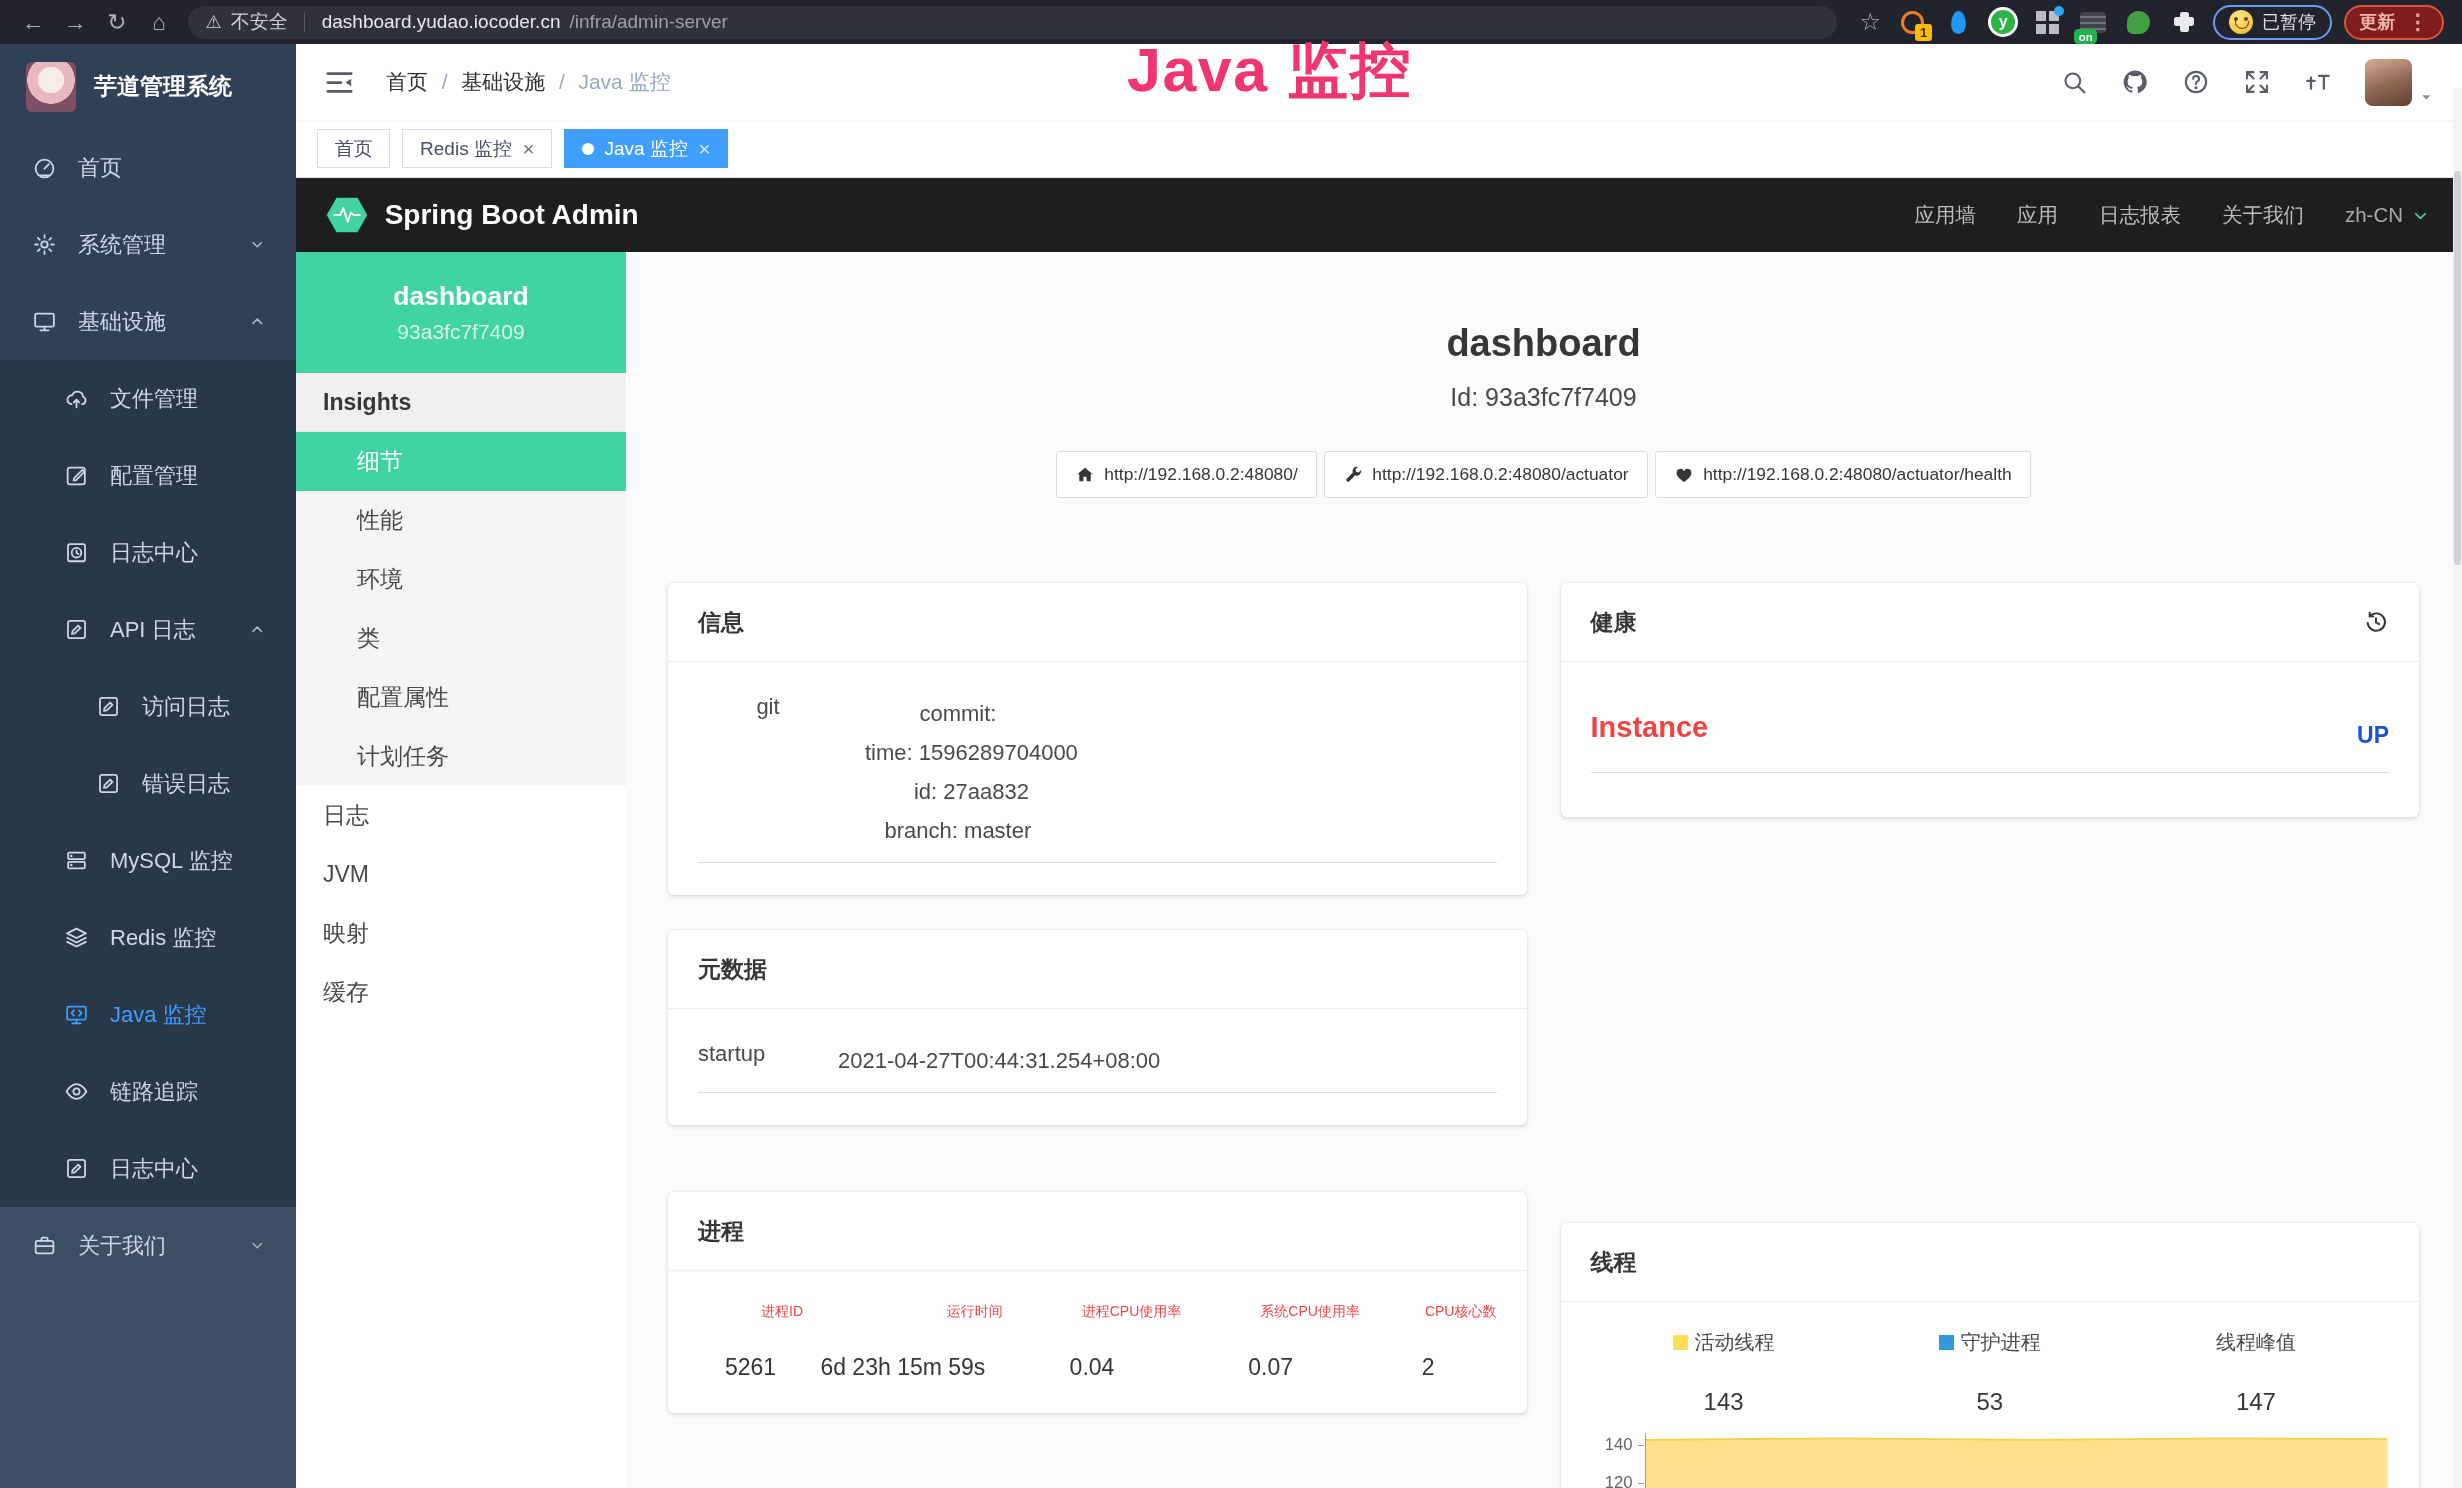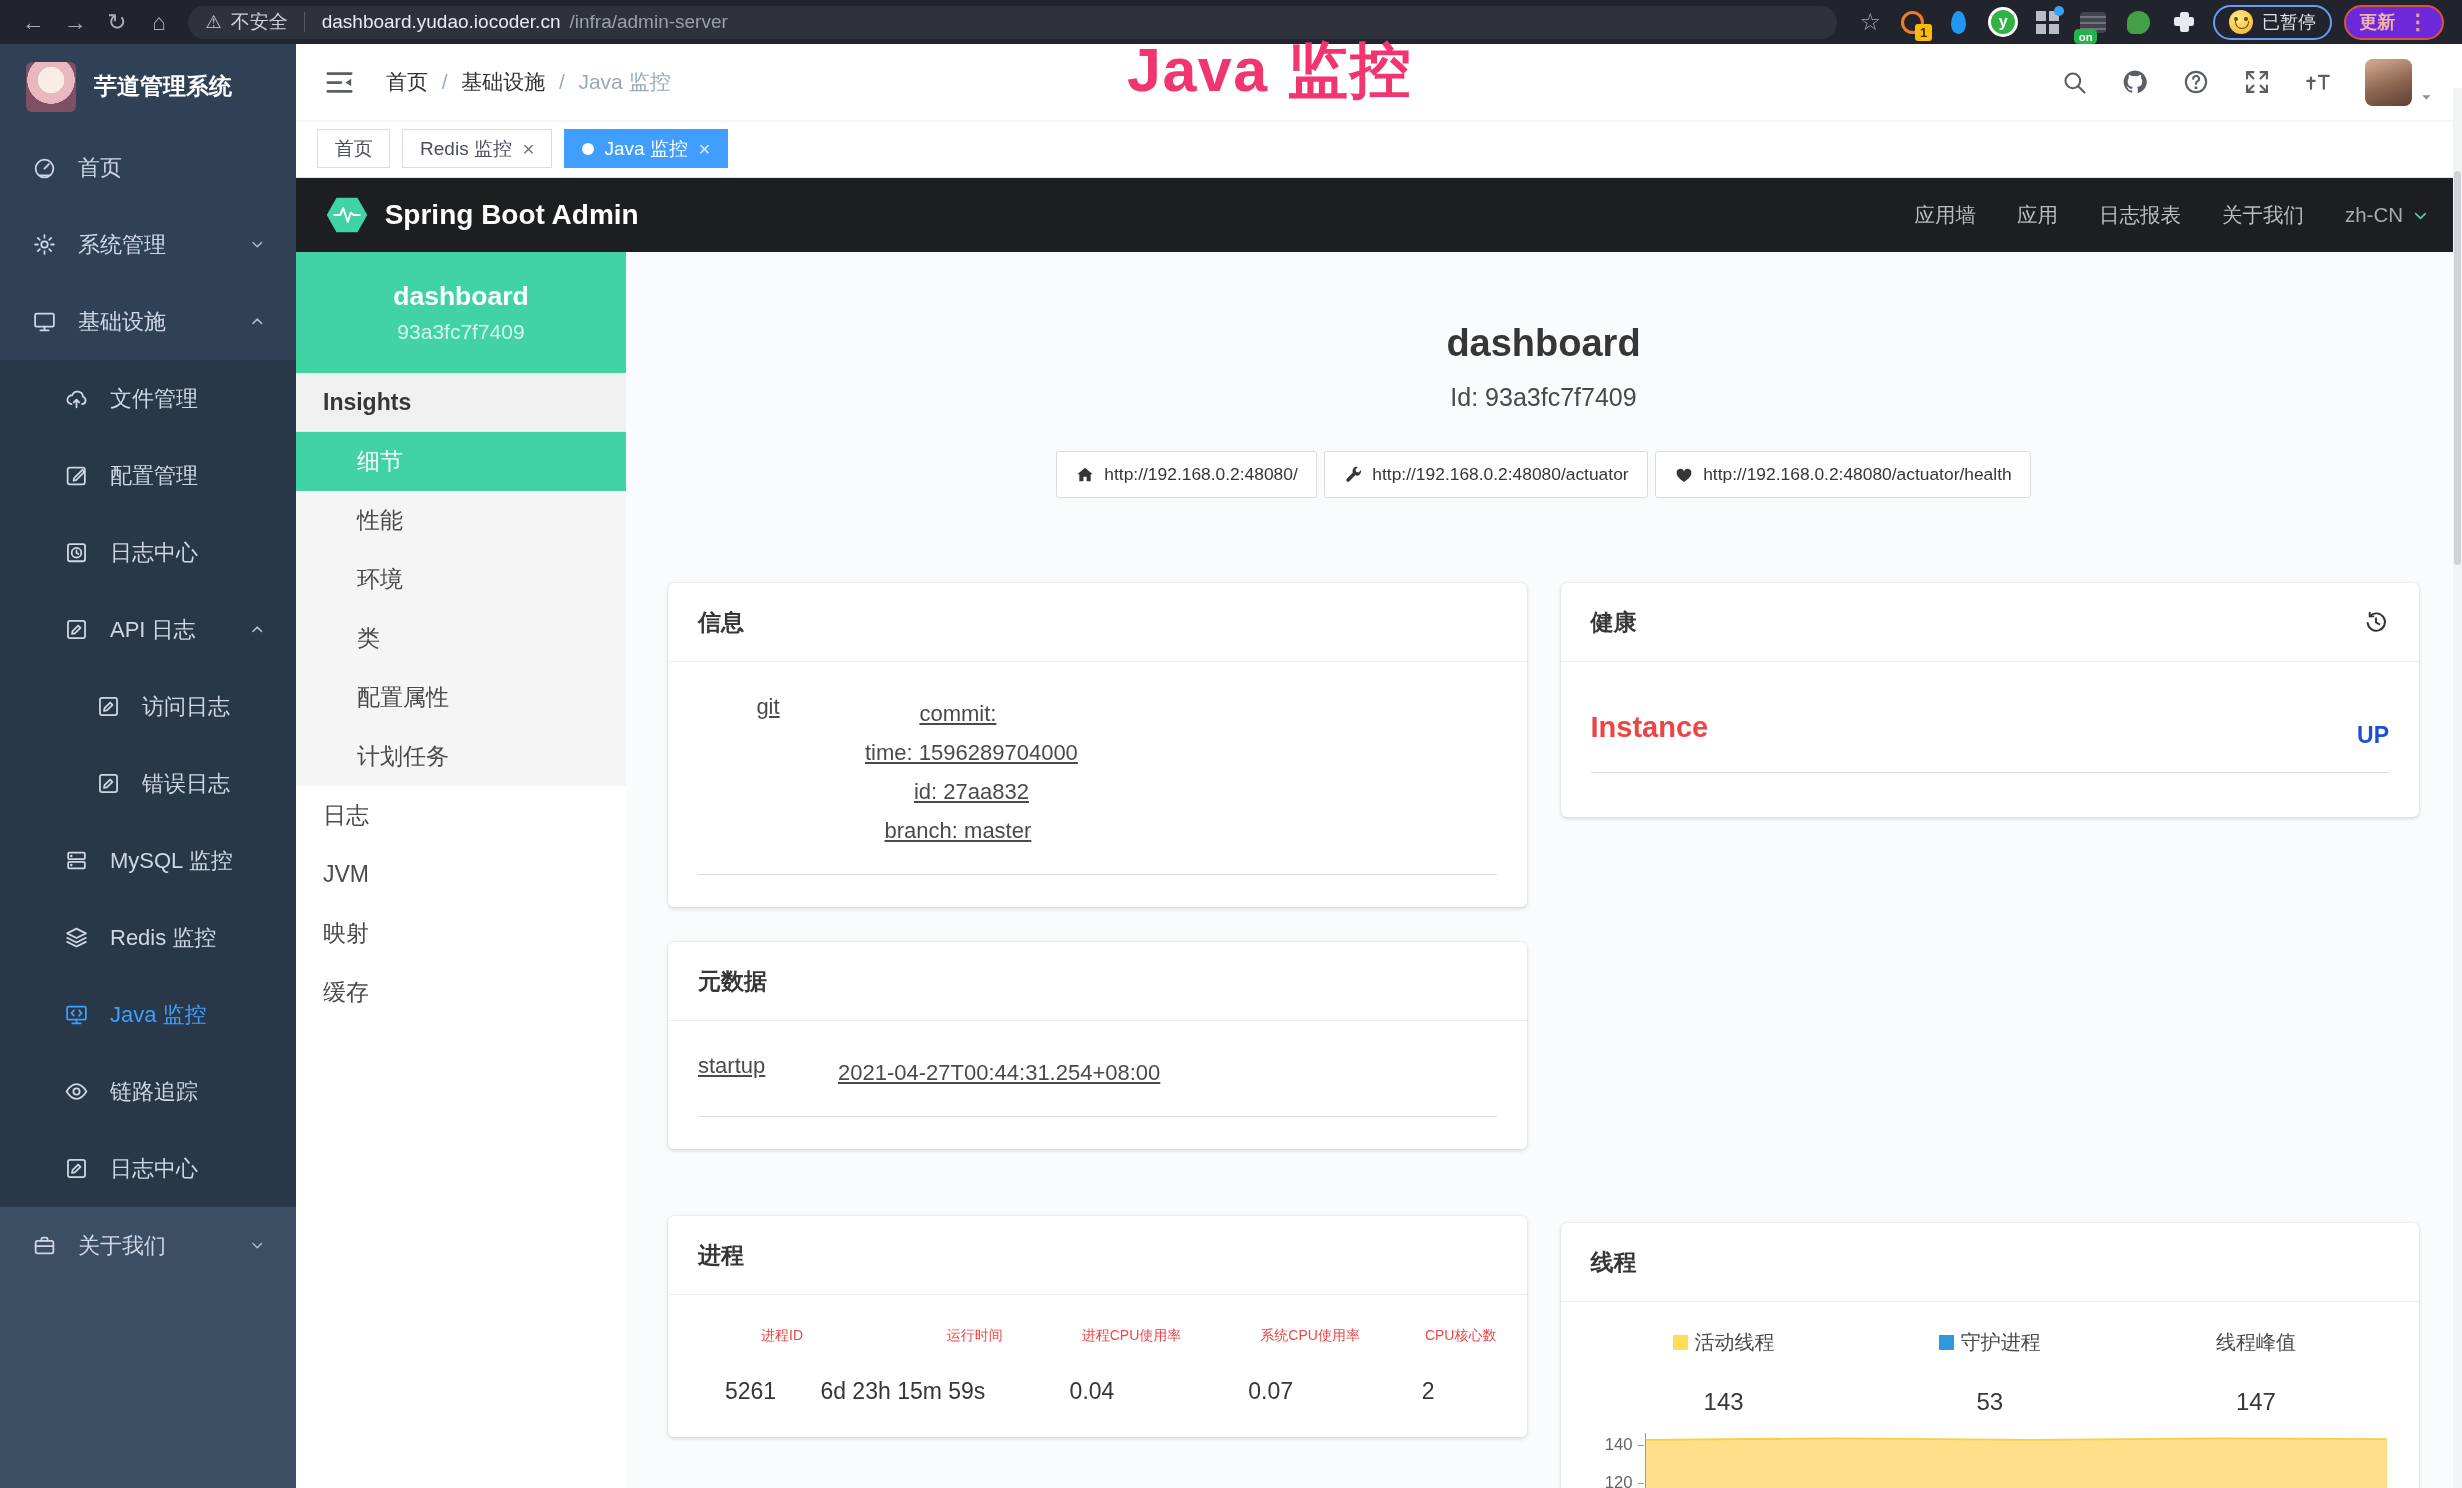--- a/index.html
+++ b/index.html
@@ -45,21 +45,21 @@
     background: #e8eaed; border-radius: 2.3px; }
   .pill { display: flex; align-items: center; gap: 9px; height: 35px; border-radius: 20px;
     padding: 0 13.7px; font-size: 18px; color: #dfe1e5; margin: 0 6px; flex: none; }
   .pill.paused { border: 2.3px solid #6b9bf2; }
   .empill { width: 24px; height: 24px; border-radius: 50%; position: relative;
     background: radial-gradient(circle at 38% 32%, #ffe989, #f6c344 70%); }
   .empill::before { content: ""; position: absolute; left: 5.3px; top: 6.8px; width: 3.8px; height: 3.8px;
     border-radius: 50%; background: #6b4a00; box-shadow: 10px 0 0 #6b4a00; }
   .empill::after { content: ""; position: absolute; left: 6px; top: 11.4px; width: 12px; height: 6.8px;
     border: 1.5px solid #6b4a00; border-top: none; border-radius: 0 0 10.6px 10.6px; }
-  .pill.update { border: 2.3px solid #d9553a; color: #f0b5a6; background: #6d28d9; font-weight: 600; }
+  .pill.update { border: 2.3px solid #d9553a; color: #f0b5a6; background: #7f1d1d; font-weight: 600; }
   .pill.update .dots { color: #e8a18c; font-size: 21px; margin-left: 3px; }
 
   
   .annotation { position: absolute; left: 1127px; top: 30px; z-index: 90; font-size: 61px;
     font-weight: 700; letter-spacing: 1.5px; }
 
   
   .sidebar { position: absolute; left: 0; top: 44px; width: 296px; bottom: 0; background: #304156;
     display: flex; flex-direction: column; z-index: 10; }
   .logo-row { height: 85px; flex: none; display: flex; align-items: center; padding-left: 26px; gap: 18px; }
@@ -137,21 +137,21 @@
 
   .cards { display: flex; gap: 34px; margin-top: 85px; align-items: flex-start; }
   .col { flex: 1; min-width: 0; display: flex; flex-direction: column; }
   .card { background: #fff; border-radius: 6px;
     box-shadow: 0 1.5px 4.6px rgba(10,10,10,.13), 0 0 0 0.8px rgba(10,10,10,.03); }
   .card-h { height: 79px; display: flex; align-items: center; justify-content: space-between;
     padding: 0 30px; border-bottom: 0.8px solid #ededed; font-size: 23px; font-weight: 700;
     color: #363636; }
   .card-h .hic { width: 26px; height: 26px; color: #363636; }
   .card-b { padding: 32px 30px; font-size: 22px; color: #4a4a4a; }
-  .kv { display: flex; border-bottom: 0.8px solid #dbdbdb; padding-bottom: 24px; text-decoration: underline; }
+  .kv { display: flex; border-bottom: 0.8px solid #dbdbdb; padding-bottom: 12px; }
   .kv .k { width: 140px; flex: none; }
   .kv .v div { line-height: 39px; }
   .kv .v .ind { padding-left: 27px; }
   .row-between { display: flex; justify-content: space-between; align-items: center;
     border-bottom: 0.8px solid #dbdbdb; padding-bottom: 23px; }
   .inst { font-weight: 700; color: #ef4444; font-size: 29px; }
   .up { font-weight: 700; font-size: 23px; }
   .meta-k { width: 193px; flex: none; }
   .card-info { margin-bottom: 35px; text-align: center; }
   .card-meta { margin-bottom: 67px; }

